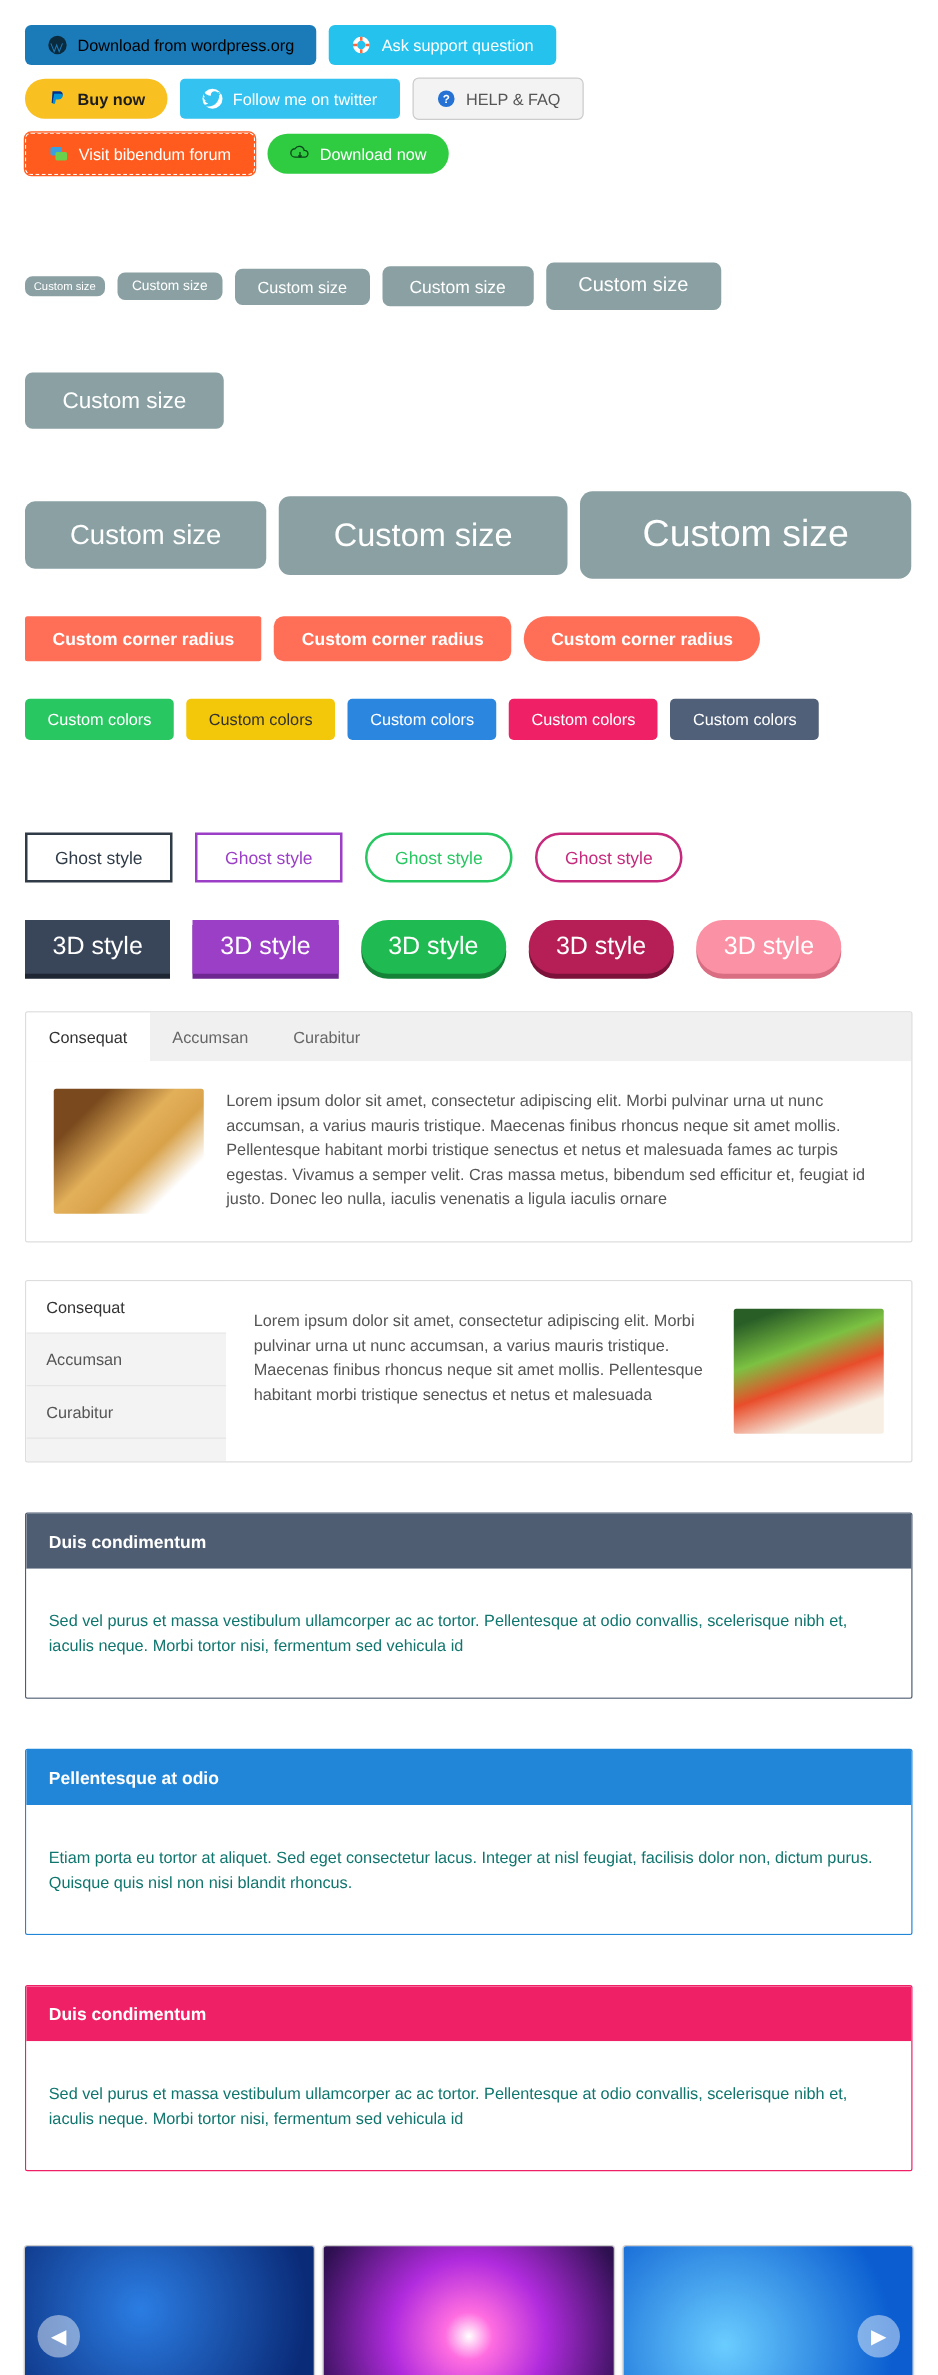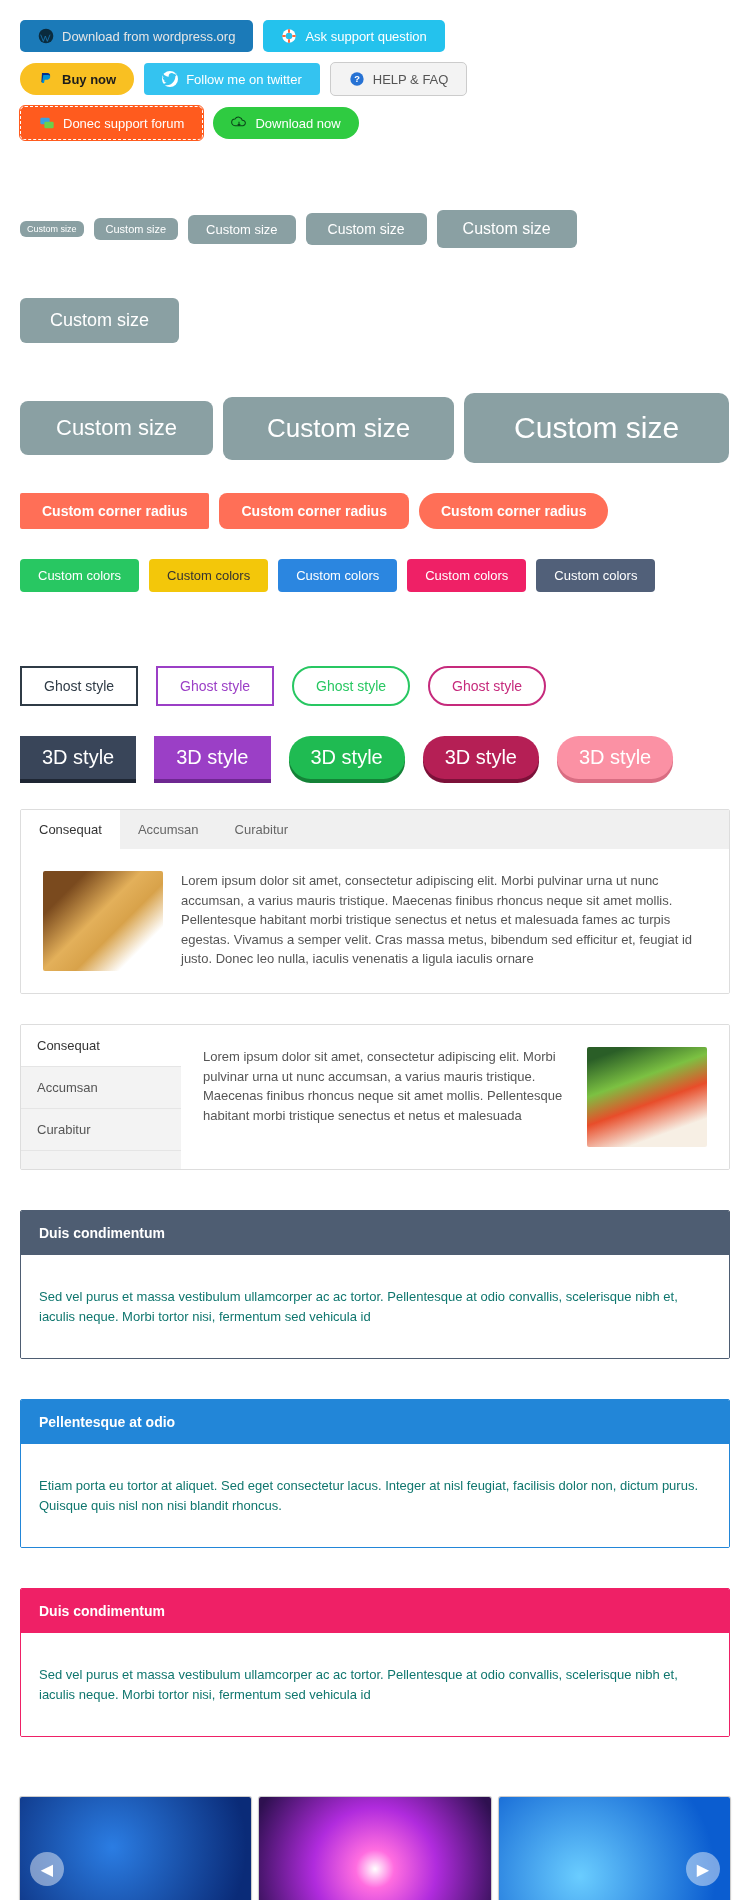--- a/index.html
+++ b/index.html
@@ -22,21 +22,21 @@
     padding: 8px 18px;
     border-radius: 5px;
     font-size: 13px;
     cursor: pointer;
     border: none;
     gap: 8px;
     white-space: nowrap;
   }
   .btn svg, .btn .ico { width:16px; height:16px; flex:0 0 16px; display:inline-block;}
   
-  .btn-blue-dark { background:#1b7ab8; color:#e5e5e5; }
+  .btn-blue-dark { background:#1b7ab8; color:#000000; }
   .btn-cyan { background:#24c2ed; color:#fff; }
   .btn-yellow { background:#f9c022; color:#1c1c1c; font-weight:bold; border-radius:18px;}
   .btn-twitter{ background:#34c3f0; color:#fff; border-radius:4px;}
   .btn-light { background:#f3f3f3; color:#555; border:1px solid #ccc;}
   .btn-orange-dash { background:#ff5b1e; color:#fff; border:1px dashed #fff; outline:1px solid #ff5b1e;}
   .btn-green { background:#2fcb41; color:#fff; border-radius:20px;}
   
   
   .sz { display:inline-flex; align-items:center; justify-content:center; background:#8aa0a3; color:#fff; border:none; border-radius:6px; cursor:pointer;margin-top:40px;}
   .sz1{ font-size:9px; padding:3px 7px;}
@@ -169,21 +169,21 @@
   </button>
  </div>
  <div class="row">
   <button class="btn btn-orange-dash">
     <span class="ico">
       <svg viewBox="0 0 24 24">
             <rect x="2" y="4" width="14" height="10" rx="2" fill="#3aa0e0"></rect>
             <rect x="8" y="10" width="14" height="10" rx="2" fill="#6bd04b"></rect>
           </svg>
     </span>
-    <span>Donec support forum</span>
+    <span>Visit bibendum forum</span>
   </button>
   <button class="btn btn-green">
     <span class="ico">
       <svg viewBox="0 0 24 24">
             <path d="M6 16a5 5 0 010-10 6 6 0 0111 2 4 4 0 011 8H6z" fill="none" stroke="#0b451a" stroke-width="1.6"></path>
             <path d="M12 10v6m0 0l-2-2m2 2l2-2" stroke="#0b451a" stroke-width="1.6" fill="none"></path>
           </svg>
     </span>
     <span>Download now</span>
   </button>

